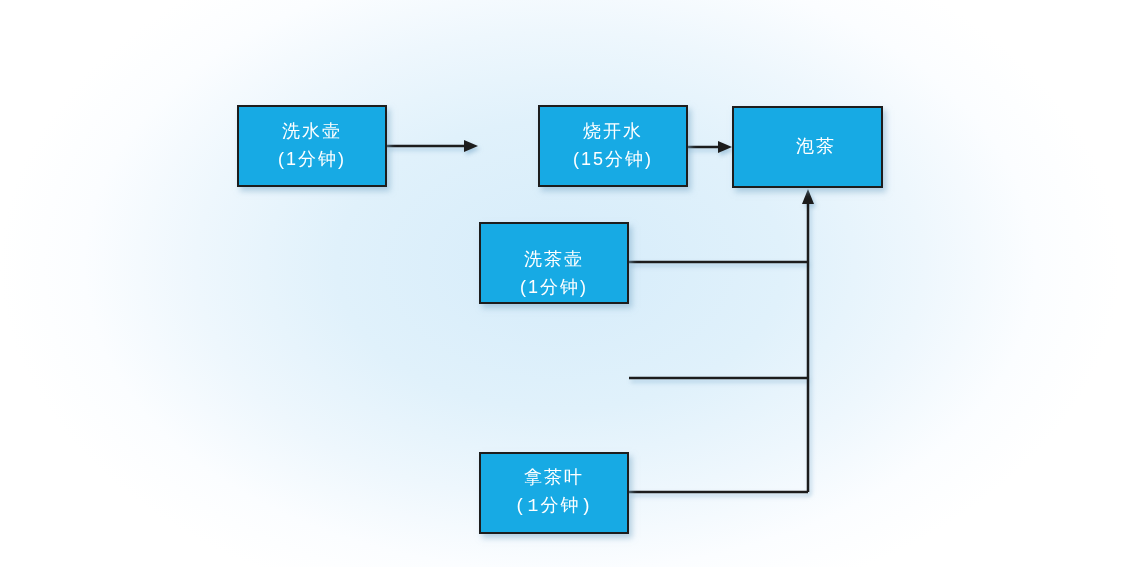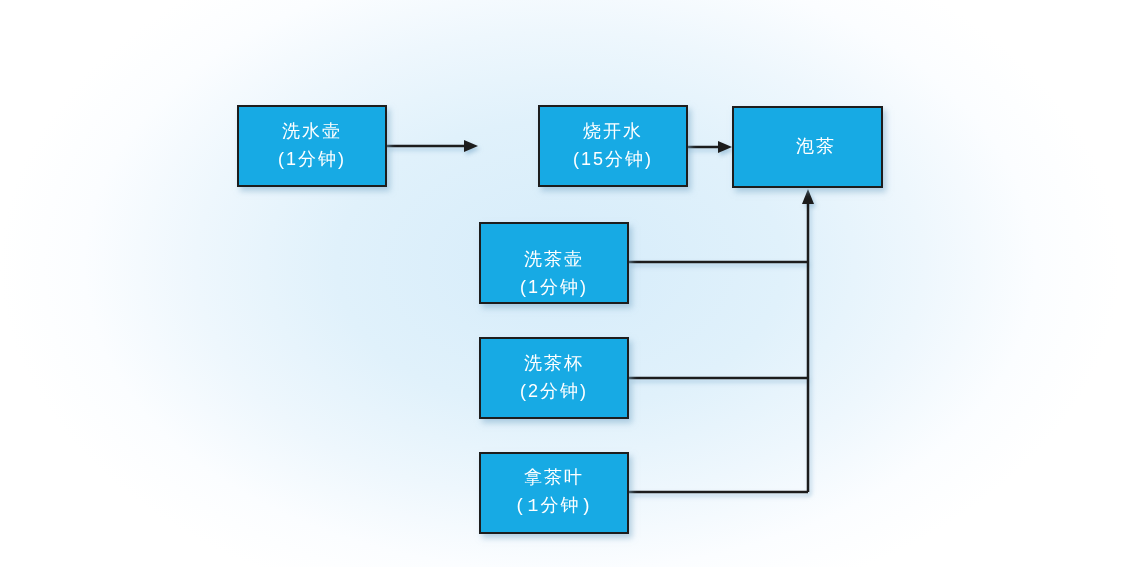--- a/index.html
+++ b/index.html
@@ -87,23 +87,19 @@
   <div class="node" id="node-brew-tea">
     <span class="node-line">泡茶</span>
 
   </div>
 
   <div class="node" id="node-wash-teapot">
     <span class="node-line">洗茶壶</span>
     <span class="node-line">(1分钟)</span>
   </div>
 
-  <div class="node" id="node-wash-teacup">
-    <span class="node-line">洗茶杯</span>
-    <span class="node-line">(2分钟)</span>
-  </div>
 
   <div class="node" id="node-get-tea-leaves">
     <span class="node-line">拿茶叶</span>
     <span class="node-line">(1分钟)</span>
   </div>
 
 </div>
 
 </body></html>

